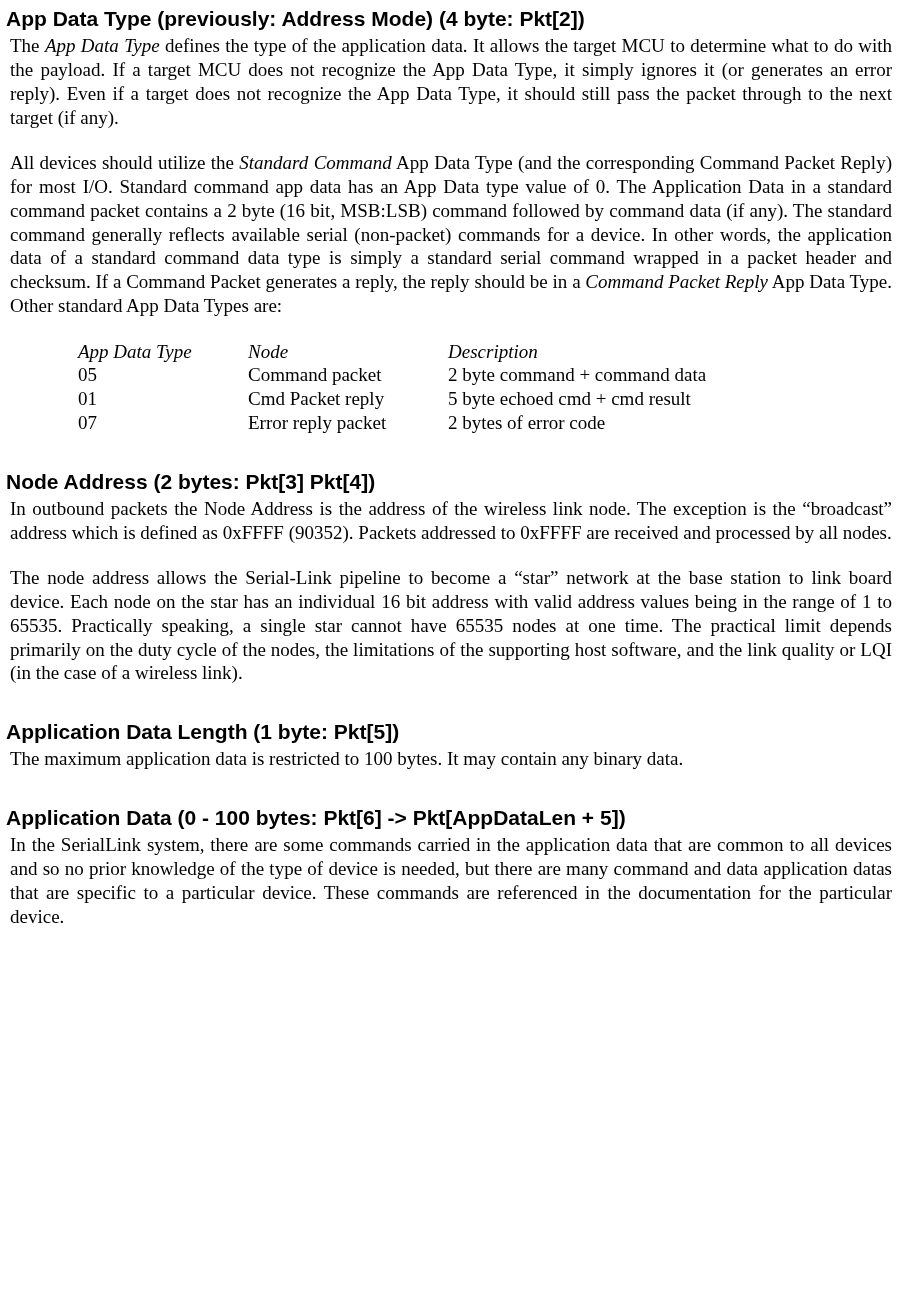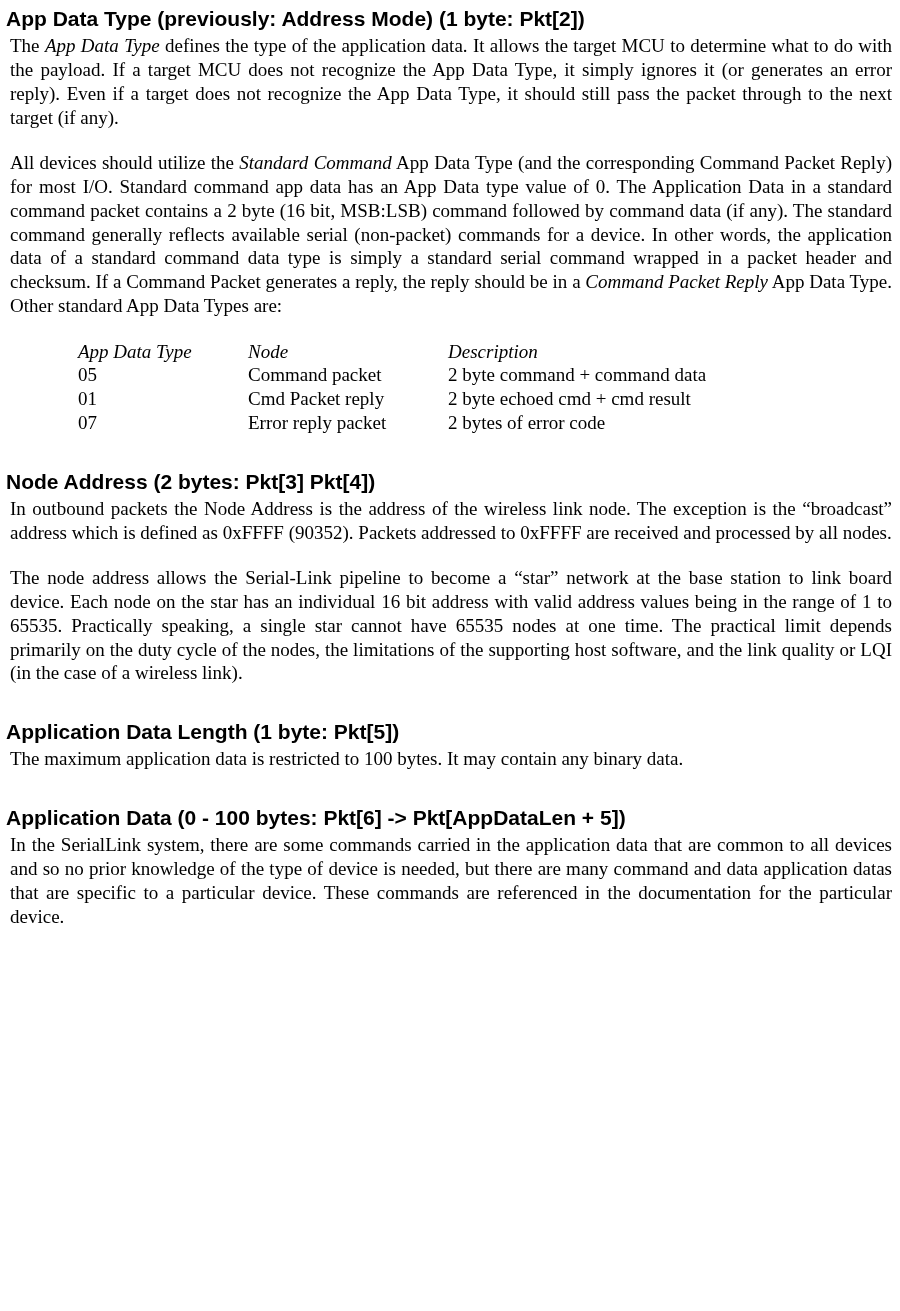--- a/index.html
+++ b/index.html
@@ -39,21 +39,21 @@
   .tbl-row {
     display: flex;
   }
   .c1 { width: 170px; }
   .c2 { width: 200px; }
   .c3 { flex: 1; }
 </style>
 </head>
 <body>
 
-<h2>App Data Type (previously: Address Mode) (1 byte: Pkt[2])</h2>
+<h2>App Data Type (previously: Address Mode) (4 byte: Pkt[2])</h2>
 <p>
   <span>The </span><em>App Data Type</em><span> defines the type of the application data.   It allows the target MCU to determine what to do with the payload.  If a target MCU does not recognize the App Data Type, it simply ignores it (or generates an error reply).    Even if a target does not recognize the App Data Type, it should still pass the packet through to the next target (if any).</span>
 </p>
 <p>
   <span>All devices should utilize the </span><em>Standard Command</em><span> App Data Type (and the corresponding Command Packet Reply) for most I/O.  Standard command app data has an App Data type value of 0.  The Application Data in a standard command packet contains a 2 byte (16 bit, MSB:LSB) command followed by command data (if any).  The standard command generally reflects available serial (non-packet) commands for a device.  In other words, the application data of a standard command data type is simply a standard serial command wrapped in a packet header and checksum.    If a Command Packet generates a reply, the reply should be in a </span><em>Command Packet Reply</em><span> App Data Type.  Other standard App Data Types are:</span>
 </p>
 
 <div class="tbl">
   <div class="tbl-row">
     <div class="c1 ital">App Data Type</div>
@@ -61,21 +61,21 @@
     <div class="c3 ital">Description</div>
   </div>
   <div class="tbl-row">
     <div class="c1">05</div>
     <div class="c2">Command packet</div>
     <div class="c3">2 byte command + command data</div>
   </div>
   <div class="tbl-row">
     <div class="c1">01</div>
     <div class="c2">Cmd Packet reply</div>
-    <div class="c3">2 byte echoed cmd + cmd result</div>
+    <div class="c3">5 byte echoed cmd + cmd result</div>
   </div>
   <div class="tbl-row">
     <div class="c1">07</div>
     <div class="c2">Error reply packet</div>
     <div class="c3">2 bytes of error code</div>
   </div>
 </div>
 
 <h2 class="mt">Node Address (2 bytes: Pkt[3] Pkt[4])</h2>
 <p>In outbound packets the Node Address is the address of the wireless link node.  The exception is the “broadcast” address which is defined as 0xFFFF (90352).  Packets addressed to 0xFFFF are received and processed by all nodes.</p>

